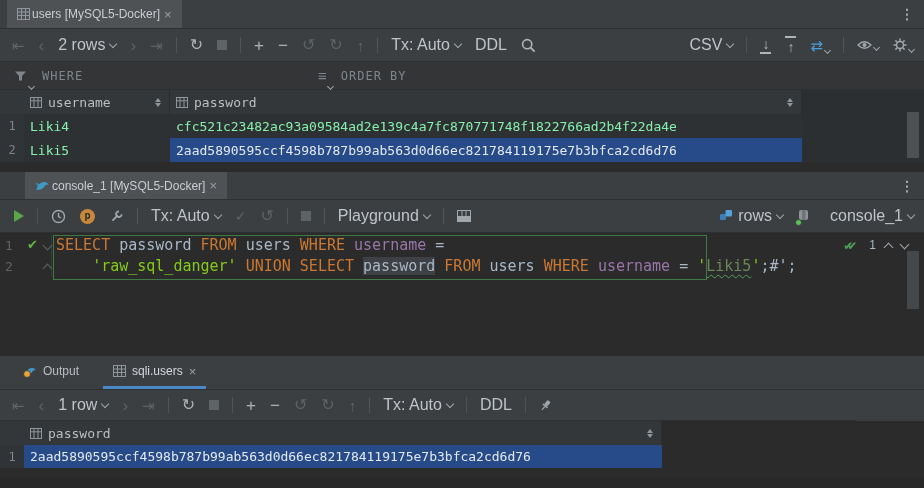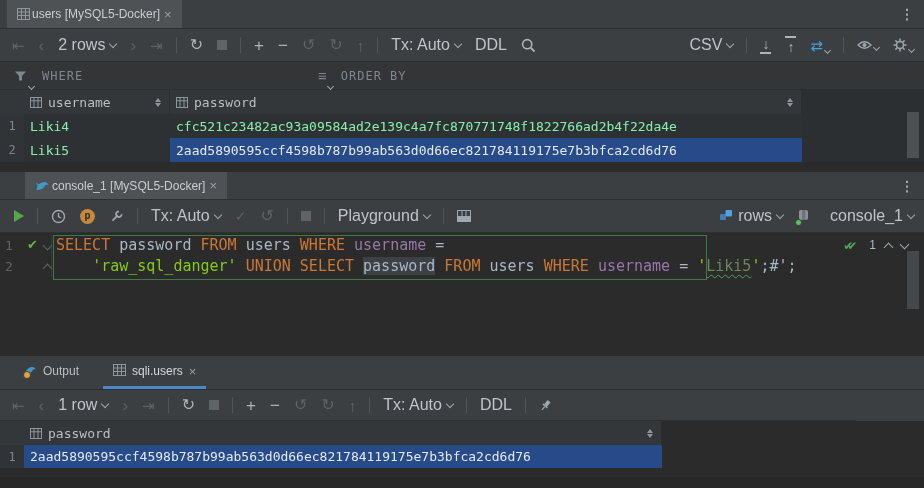--- a/index.html
+++ b/index.html
@@ -69,21 +69,21 @@
   .stmtbox{position:absolute;border:1px solid #3E7B43;pointer-events:none;}
   .dblcheck{position:relative;width:17px;height:13px;display:inline-block;color:#4FA157;font-size:12px;}
   .dblcheck::before{content:'✔';position:absolute;left:0;top:0;}
   .dblcheck::after{content:'✔';position:absolute;left:4px;top:0;}
   .nav-cv{display:inline-block;width:6px;height:6px;border-right:1.5px solid #9FA6AC;border-bottom:1.5px solid #9FA6AC;}
   .nav-cv.up{transform:rotate(-135deg);margin-top:4px;}
   .nav-cv.down{transform:rotate(45deg);margin-top:-2px;}
   .sbthumb{position:absolute;width:12px;background:#4E5153;}
 
   
-  .twtab{display:flex;gap:6px;padding:8px 10px;height:100%;box-sizing:border-box;border-bottom:3px solid transparent;color:#BBBEC2;}
+  .twtab{display:flex;align-items:center;gap:6px;padding:0 10px;height:100%;box-sizing:border-box;border-bottom:3px solid transparent;color:#BBBEC2;}
   .twtab.active{border-bottom-color:#4A88C7;color:#D5D9DD;}
   .obadge{position:absolute;left:-1px;bottom:-1px;width:6px;height:6px;border-radius:50%;background:#E8A33D;border:1px solid #3C3F41;}
 
   .schemaicon,.sessionicon{position:relative;display:inline-block;}
   .greendot{position:absolute;left:-2px;bottom:-2px;width:5px;height:5px;border-radius:50%;background:#57C457;border:1px solid #3C3F41;}
 </style>
 </head>
 <body>
 
 <div id="app">

